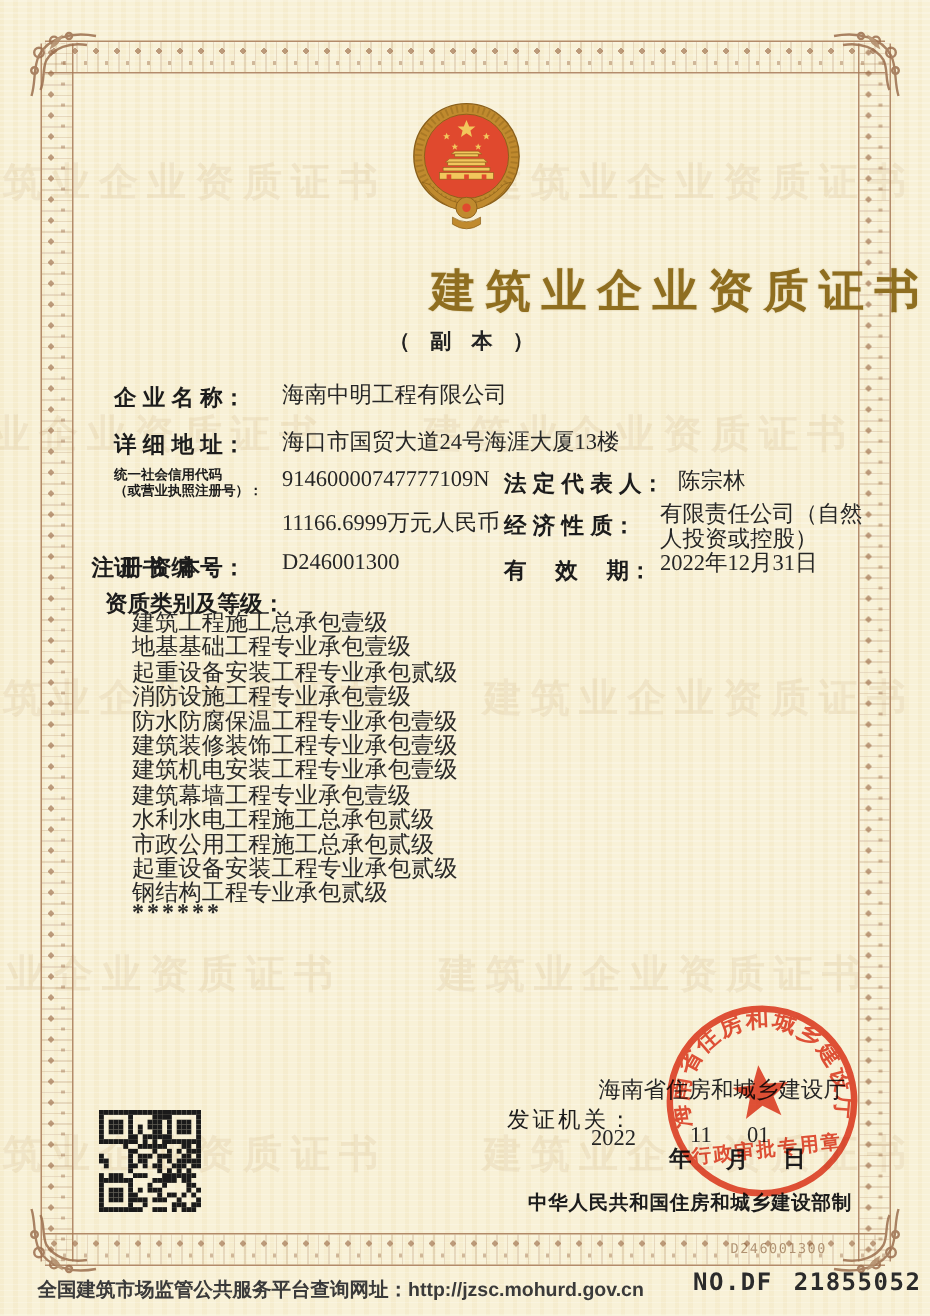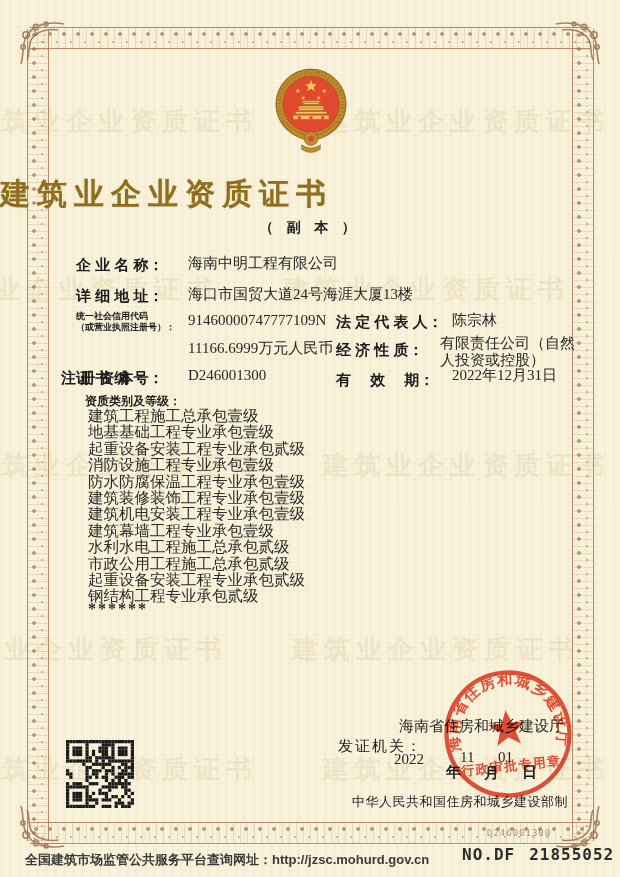--- a/index.html
+++ b/index.html
@@ -28,46 +28,46 @@
     background-image:
       radial-gradient(circle 3px at 6px 6px, rgba(154,106,70,.75) 60%, rgba(0,0,0,0) 62%),
       radial-gradient(circle 2px at 14px 13px, rgba(154,106,70,.5) 60%, rgba(0,0,0,0) 62%),
       repeating-linear-gradient(0deg, rgba(154,106,70,.22) 0 1px, rgba(0,0,0,0) 1px 7px);
     background-size:20px 14px,20px 14px,auto;}
   .corner{position:absolute;width:52px;height:52px;}
   .corner.tr{transform:scaleX(-1);} .corner.bl{transform:scaleY(-1);} .corner.br{transform:scale(-1,-1);}
   .border-num{position:absolute;left:487px;top:828px;font-size:9px;letter-spacing:1px;
       color:rgba(130,85,50,.6);font-family:"DejaVu Sans Mono",monospace;}
   
-  .title{position:absolute;top:174px;left:0;width:100%;text-align:left;
+  .title{position:absolute;top:174px;left:0;width:100%;text-align:right;
       font-size:30px;font-weight:bold;letter-spacing:7px;color:#8f6e20;
       font-family:"Liberation Serif",serif;text-shadow:0 0 1px rgba(143,110,32,.5);}
   .subtitle{position:absolute;top:219px;left:0;width:100%;text-align:center;
       font-size:14px;font-weight:bold;letter-spacing:5px;color:#222;}
   
   .lbl{position:absolute;font-family:"Liberation Sans",sans-serif;font-weight:bold;
       font-size:15px;color:#1c1c1c;white-space:nowrap;}
   .val{position:absolute;font-size:15px;color:#262626;white-space:nowrap;}
   .lbl-small{position:absolute;font-family:"Liberation Sans",sans-serif;font-weight:bold;
       font-size:9px;line-height:10.5px;color:#1c1c1c;white-space:nowrap;}
   .val-wrap{position:absolute;font-size:15px;color:#262626;line-height:17px;width:146px;white-space:normal;}
   
-  .qual-head{position:absolute;left:85px;top:393px;font-family:"Liberation Sans",sans-serif;
-      font-weight:bold;font-size:12px;color:#1c1c1c;}
+  .qual-head{position:absolute;left:70px;top:393px;font-family:"Liberation Sans",sans-serif;
+      font-weight:bold;font-size:15px;color:#1c1c1c;}
   .qual-list{position:absolute;left:88px;top:408px;margin:0;padding:0;list-style:none;
       font-size:15.5px;line-height:16.4px;color:#2a2a2a;}
   .qual-term{position:absolute;left:88px;top:600px;font-size:16px;font-weight:bold;letter-spacing:2px;color:#2a2a2a;}
   
   .authority-val{position:absolute;left:399px;top:717px;font-size:15px;color:#262626;white-space:nowrap;}
   .issue-lbl{position:absolute;left:338px;top:737px;font-family:"Liberation Sans",sans-serif;
       font-weight:normal;font-size:15px;letter-spacing:2px;color:#1c1c1c;}
   .dt{position:absolute;font-size:15px;color:#262626;}
   .dt-u{position:absolute;font-family:"Liberation Sans",sans-serif;font-weight:bold;font-size:15px;color:#1c1c1c;}
   .made-by{position:absolute;left:352px;top:793px;font-family:"Liberation Sans",sans-serif;
-      font-weight:normal;font-size:13px;letter-spacing:.5px;color:#1c1c1c;}
+      font-weight:bold;font-size:13px;letter-spacing:.5px;color:#1c1c1c;}
   
   .seal{position:absolute;left:436px;top:662px;width:144px;height:144px;
       transform:rotate(-6deg);opacity:.9;mix-blend-mode:multiply;}
   
   .qr{position:absolute;left:66px;top:740px;width:68px;height:68px;}
   .footer-query{position:absolute;left:25px;top:851px;font-family:"Liberation Sans",sans-serif;
       font-weight:bold;font-size:13px;color:#3a3a3a;white-space:nowrap;}
   .serial{position:absolute;left:462px;top:845px;font-family:"DejaVu Sans Mono",monospace;
       font-size:16px;font-weight:bold;letter-spacing:1px;color:#2b2b2b;white-space:nowrap;}
   .serial .num{margin-left:14px;}
@@ -183,21 +183,21 @@
   <div class="val" style="left:452px;top:311px;">陈宗林</div>
 
   <div class="lbl" style="left:61px;top:341px;margin-top:28px;">注 册 资 本：</div>
   <div class="val" style="left:188px;top:339px;">11166.6999万元人民币</div>
   <div class="lbl" style="left:336px;top:341px;">经 济 性 质：</div>
   <div class="val-wrap" style="left:440px;top:335px;">有限责任公司（自然人投资或控股）</div>
 
   <div class="lbl" style="left:76px;top:369px;">证 书 编 号：</div>
   <div class="val" style="left:188px;top:367px;">D246001300</div>
   <div class="lbl" style="left:336px;top:371px;">有　 效　 期：</div>
-  <div class="val" style="left:440px;top:366px;margin-left:12px;">2022年12月31日</div>
+  <div class="val" style="left:440px;top:366px;">2022年12月31日</div>
 
   <div class="qual-head">资质类别及等级：</div>
   <ul class="qual-list">
       <li>建筑工程施工总承包壹级</li>
       <li>地基基础工程专业承包壹级</li>
       <li>起重设备安装工程专业承包贰级</li>
       <li>消防设施工程专业承包壹级</li>
       <li>防水防腐保温工程专业承包壹级</li>
       <li>建筑装修装饰工程专业承包壹级</li>
       <li>建筑机电安装工程专业承包壹级</li>

